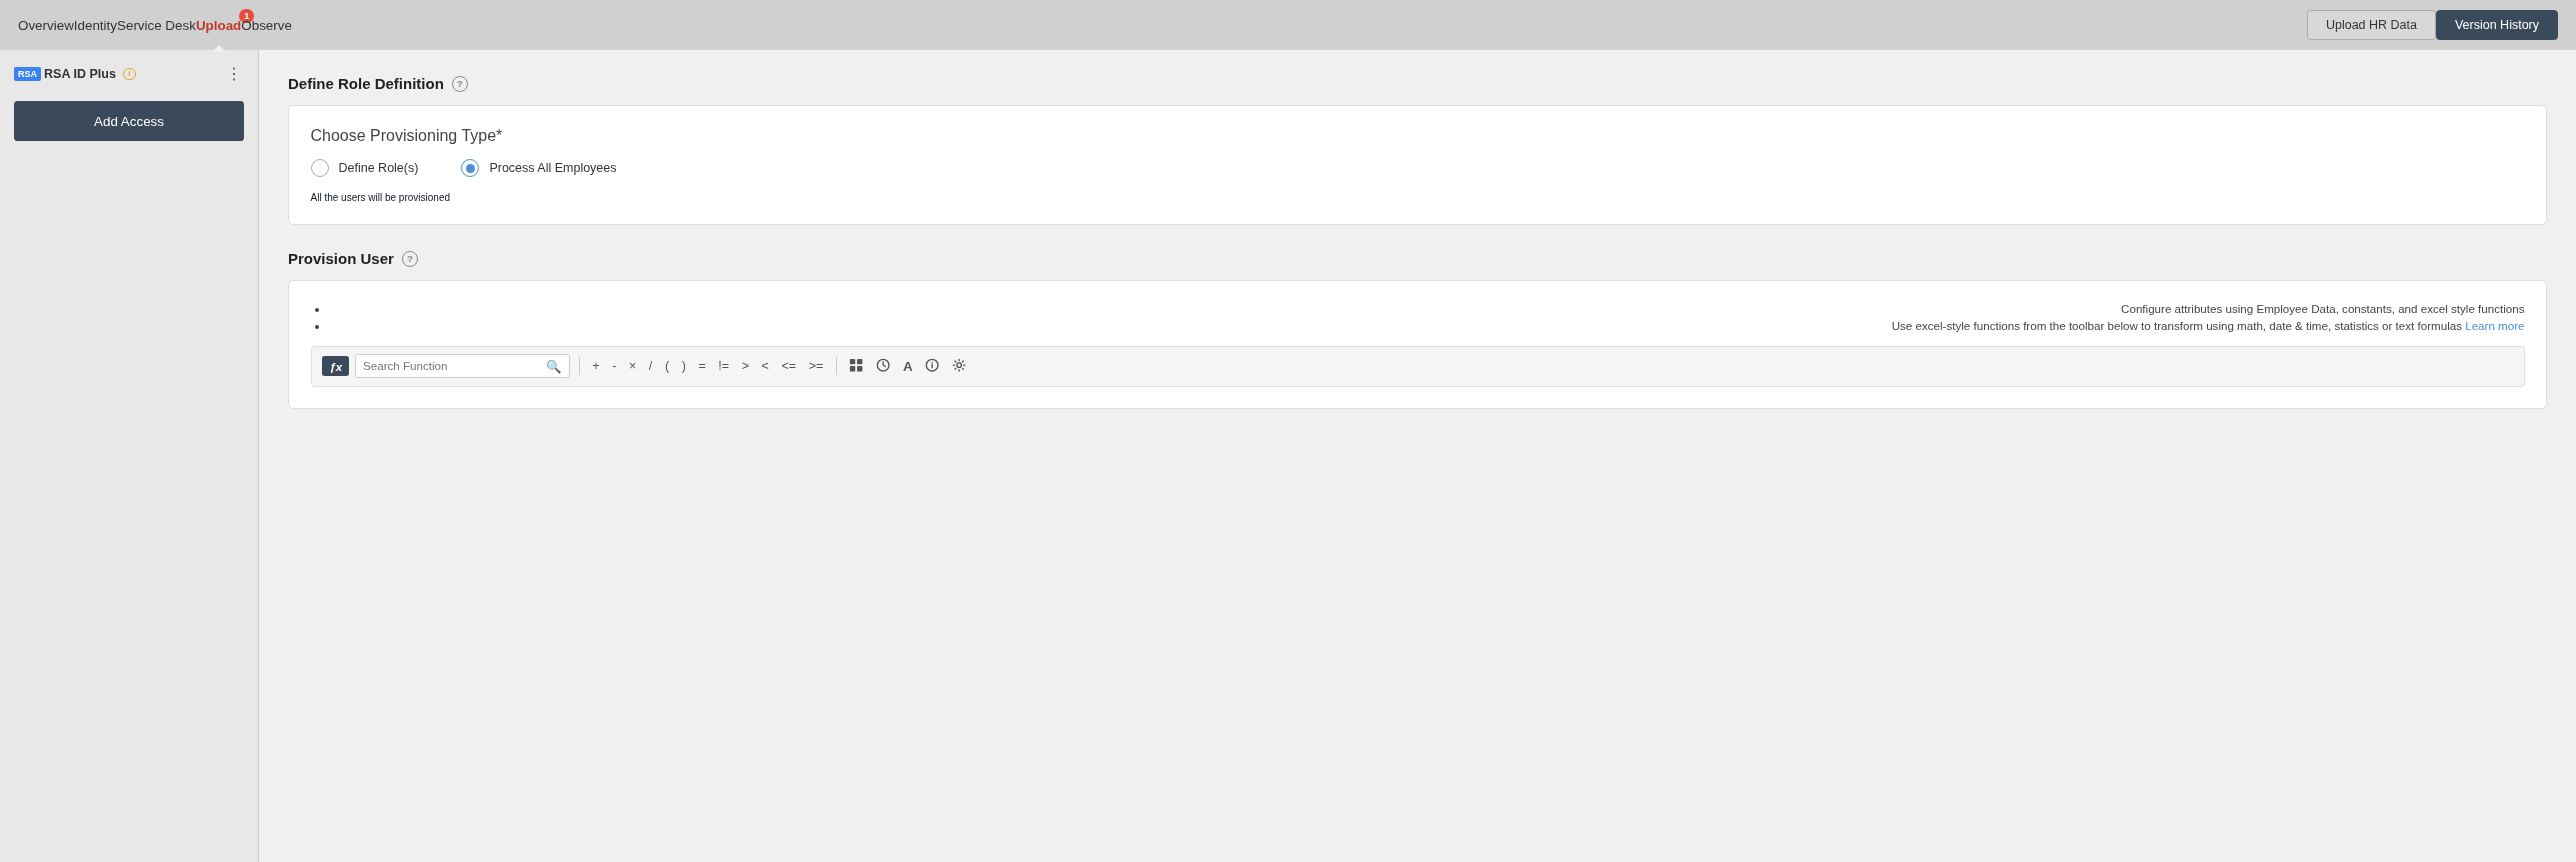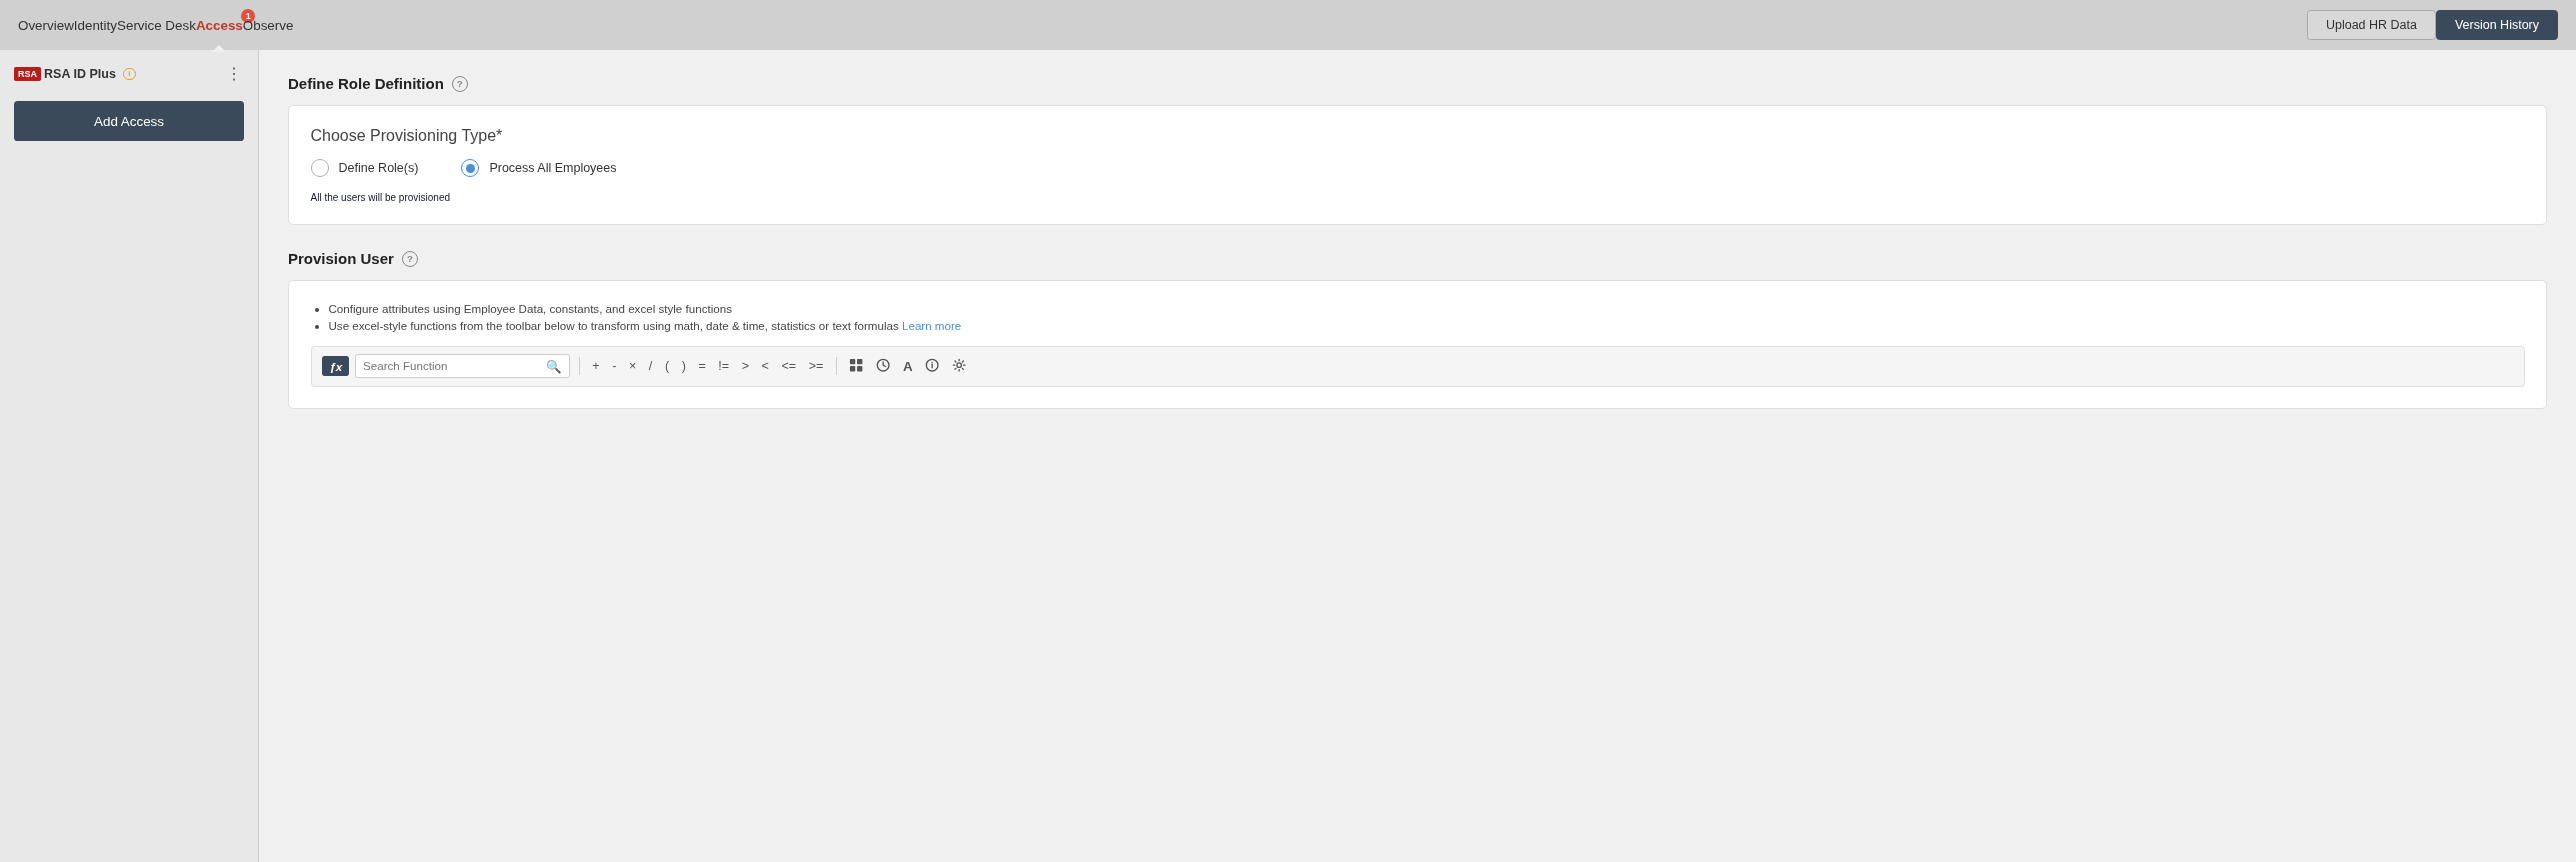--- a/index.html
+++ b/index.html
@@ -92,21 +92,21 @@
     }
     .rsa-logo {
       display: flex;
       align-items: center;
       gap: 3.6px;
       font-size: 9.8px;
       font-weight: bold;
       color: #c0392b;
     }
     .rsa-logo-box {
-      background: #b91c1c;
+      background: #3b82f6;
       color: white;
       font-size: 9px;
       font-weight: bold;
       padding: 1.8px 3.6px;
       border-radius: 1.8px;
     }
     .sidebar-title {
       font-size: 12.5px;
       color: #333;
     }
@@ -234,20 +234,21 @@
     .provision-note {
       font-size: 10px;
       color: #0f172a;
       margin-top: 7.2px;
     }
 
     
     .bullet-list {
       margin-bottom: 14.3px;
       padding-left: 0;
+      text-align: right;
     }
     .bullet-list li {
       font-size: 11.6px;
       color: #444;
       list-style: disc;
       margin-left: 18px;
       margin-bottom: 3.6px;
     }
     .learn-more {
       color: #4a90d9;
@@ -315,21 +316,21 @@
     }
   </style>
 </head>
 <body>
 
 <nav class="top-nav">
   <div class="top-nav-item">Overview</div>
   <div class="top-nav-item">Identity</div>
   <div class="top-nav-item">Service Desk</div>
   <div class="top-nav-item active" style="position:relative;">
-    <span>Access</span>
+    <span>Upload</span>
     <span class="nav-badge">1</span>
   </div>
   <div class="top-nav-item">Observe</div>
   <div class="top-nav-spacer"></div>
   <button class="top-nav-btn">Upload HR Data</button>
   <button class="top-nav-btn primary">Version History</button>
 </nav>
 
 <div class="main-layout">
 

